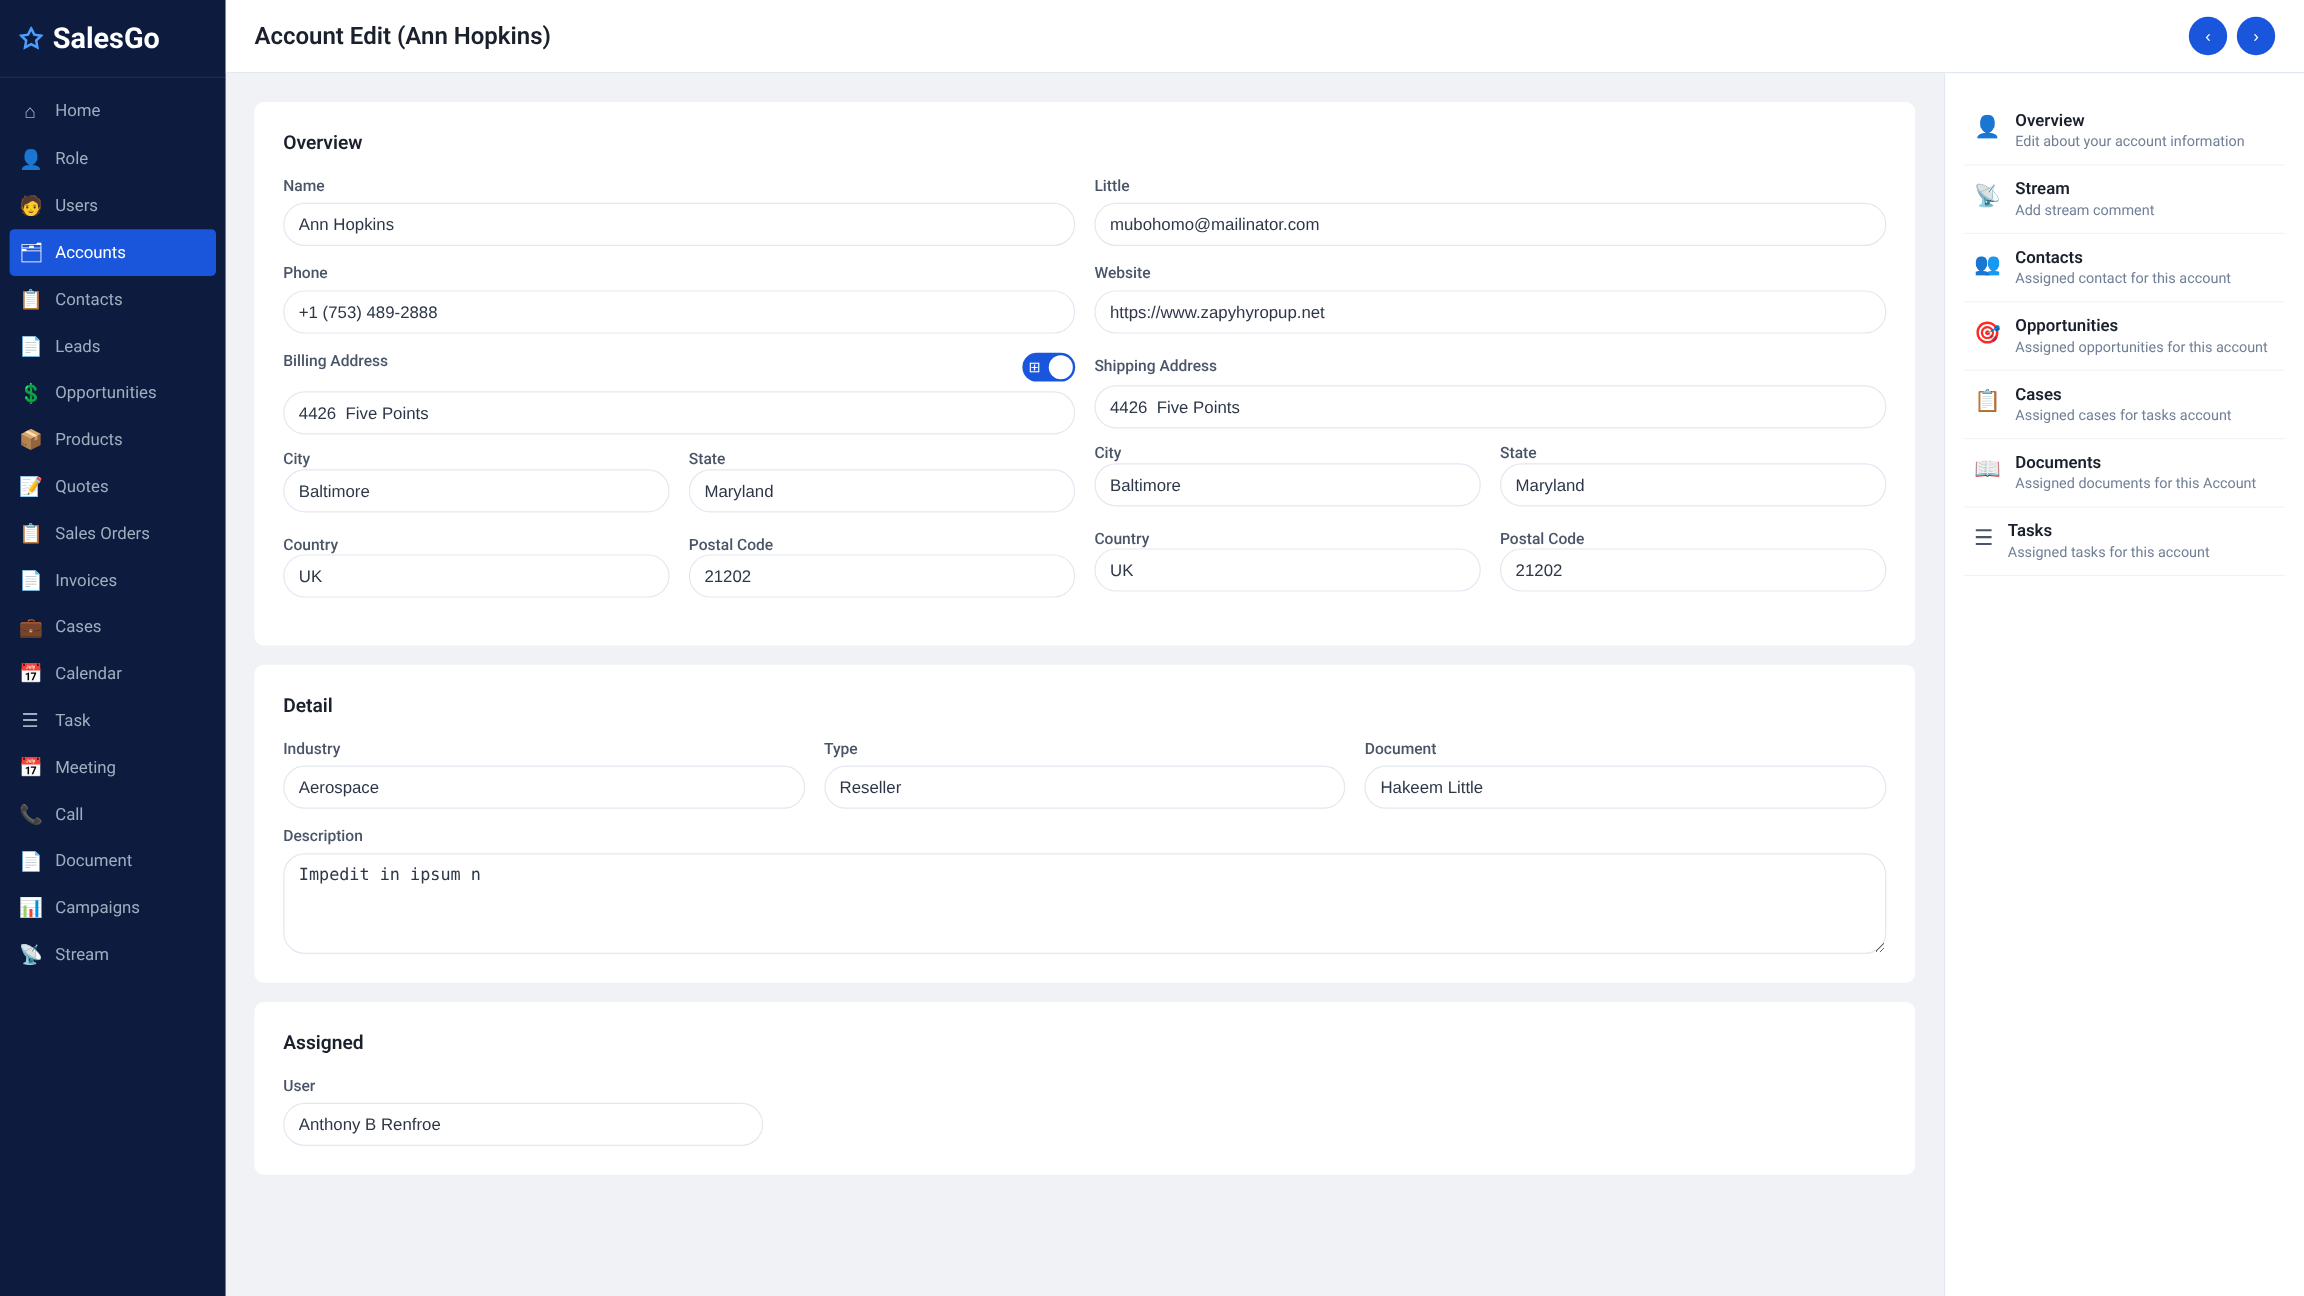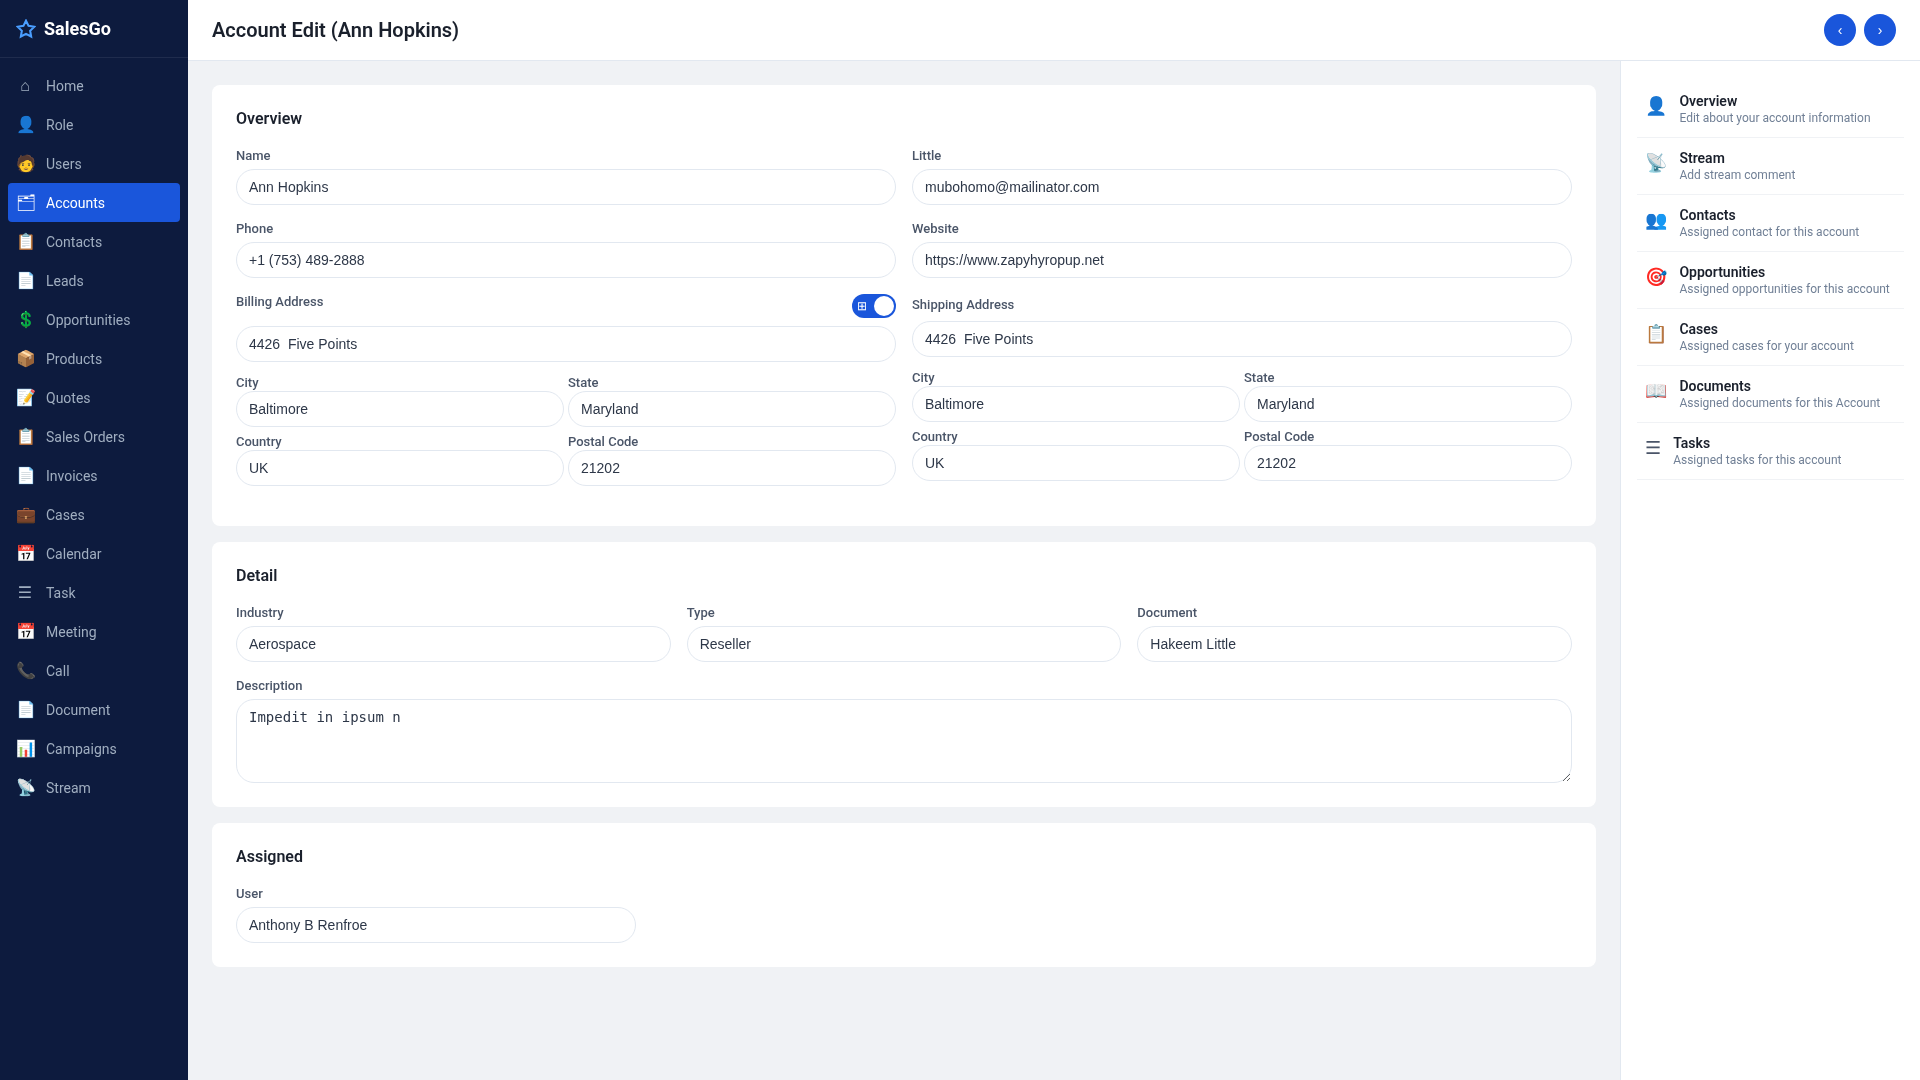--- a/index.html
+++ b/index.html
@@ -15,21 +15,21 @@
       flex-direction: column;
       height: 100vh;
       overflow-y: auto;
     }
     .sidebar-logo {
       padding: 18px 16px;
       display: flex;
       align-items: center;
       gap: 8px;
       font-weight: 700;
-      font-size: 18px;
+      font-size: 24px;
       color: #fff;
       border-bottom: 1px solid rgba(255,255,255,0.08);
     }
     .sidebar-logo svg { color: #4a9eff; }
     .sidebar-nav { padding: 8px 0; flex: 1; }
     .nav-item {
       display: flex;
       align-items: center;
       gap: 12px;
       padding: 10px 16px;
@@ -172,21 +172,21 @@
     .toggle-icon {
       position: absolute;
       left: 5px;
       color: #fff;
       font-size: 12px;
     }
 
     .addr-grid {
       display: grid;
       grid-template-columns: 1fr 1fr;
-      gap: 4px;
+      gap: 16px;
     }
 
     
     .right-sidebar {
       width: 300px;
       min-width: 300px;
       background: #fff;
       border-left: 1px solid #e2e8f0;
       padding: 20px 16px;
       overflow-y: auto;
@@ -463,21 +463,21 @@
       <span class="right-nav-icon">🎯</span>
       <div class="right-nav-text">
         <div class="rn-title">Opportunities</div>
         <div class="rn-sub">Assigned opportunities for this account</div>
       </div>
     </div>
         <div class="right-nav-item">
       <span class="right-nav-icon">📋</span>
       <div class="right-nav-text">
         <div class="rn-title">Cases</div>
-        <div class="rn-sub">Assigned cases for your account</div>
+        <div class="rn-sub">Assigned cases for tasks account</div>
       </div>
     </div>
         <div class="right-nav-item">
       <span class="right-nav-icon">📖</span>
       <div class="right-nav-text">
         <div class="rn-title">Documents</div>
         <div class="rn-sub">Assigned documents for this Account</div>
       </div>
     </div>
         <div class="right-nav-item">

